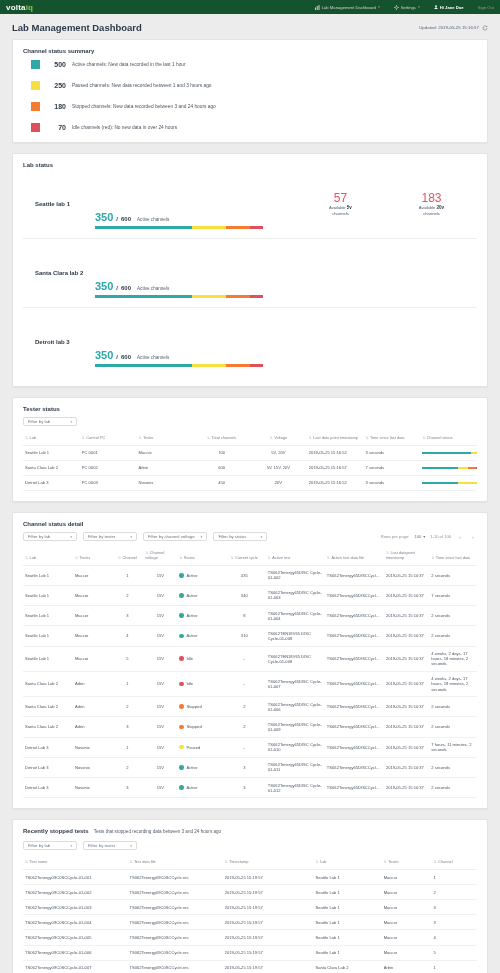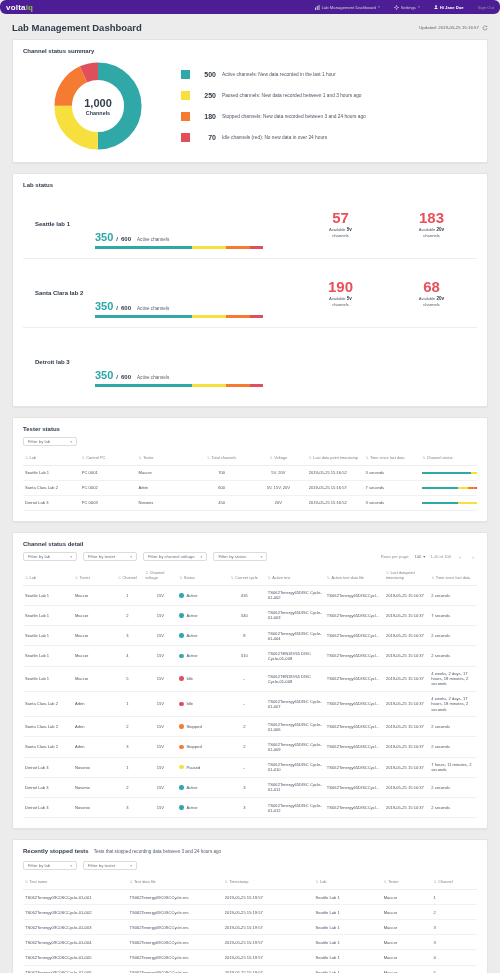--- a/index.html
+++ b/index.html
@@ -8,22 +8,22 @@
     font-family: "Liberation Sans", sans-serif;
     background: #e8e8e8;
     color: #3c4858;
     font-size: 5px;
     overflow: hidden;
   }
   .app { width: 500px; height: 973px; position: relative; background: #ececec; }
 
   
   .topnav {
-    height: 14px; background: #4c1d95; display: flex; align-items: center;
-    padding: 0 6px; color: #cfcfcf; border-radius: 6px;
+    height: 14px; background: #14532d; display: flex; align-items: center;
+    padding: 0 6px; color: #cfcfcf;
   }
   .logo { font-size: 8px; font-weight: bold; color: #ffffff; letter-spacing: .2px; }
   .logo .iq { color: #8cc63f; }
   .nav-right { margin-left: auto; display: flex; align-items: center; gap: 14px; }
   .nav-item { display: flex; align-items: center; gap: 2px; font-size: 4.2px; color: #d4d4d4; white-space: nowrap; }
   .nav-item .caret { font-size: 3.6px; color: #9a9a9a; }
   .ico { display: inline-block; line-height: 1; }
   .ico svg { display: block; }
   .nav-user { font-size: 4.2px; color: #ffffff; font-weight: bold; display:flex; align-items:center; gap:2px;}
   .nav-signout { font-size: 4.2px; color: #9a9a9a; }
@@ -73,21 +73,21 @@
   .lab-mid { width: 200px; margin-top: 32px; }
   .lab-metrics { display: flex; align-items: baseline; gap: 3px; }
   .lab-big { font-size: 11px; font-weight: bold; color: #2aa8a8; }
   .lab-slash { font-size: 6px; font-weight: bold; color: #2f3b4a; }
   .lab-total { font-size: 6px; font-weight: bold; color: #2f3b4a; }
   .lab-cap { font-size: 4.6px; color: #58626f; margin-left: 3px; }
   .bar { height: 3px; display: flex; margin-top: 3px; width: 168px; }
   .bar span { display: block; height: 100%; }
   .lab-right { flex: 1; display: flex; justify-content: space-around; }
   .lab-stat { text-align: center; width: 52px; }
-  .lab-stat-num { font-size: 15px; font-weight: bold; color: #e8505b; line-height: 1.05; }
+  .lab-stat-num { font-size: 12px; font-weight: normal; color: #e8505b; line-height: 1.05; }
   .lab-stat-lbl { font-size: 4.1px; color: #4b5663; line-height: 1.25; margin-top: 1px; }
   .lab-stat-lbl b { font-size: 4.6px; color: #2f3b4a; }
 
   
   .filters { display: flex; align-items: center; gap: 6px; margin: 5px 0 6px 0; }
   .select {
     border: 1px solid #dcdcdc; background: #fff; border-radius: 2px;
     height: 9px; display: flex; align-items: center; padding: 0 4px;
     font-size: 4.3px; color: #6a7380; min-width: 54px; justify-content: space-between; gap: 6px;
   }
@@ -170,34 +170,20 @@
             <path d="M10 6a4 4 0 1 1-1.3-3" fill="none" stroke="#5a6675" stroke-width="1.1"></path>
             <path d="M10.4 1.3v2.9H7.6z" fill="#5a6675"></path>
           </svg>
         </span>
     </div>
   </div>
 
   <div class="card">
     <div class="card-title">Channel status summary</div>
     <div class="donut-wrap">
-      <div class="donut-holder">
-        <div class="donut">
-          <svg width="92" height="92" viewBox="0 0 42 42">
-            <circle id="seg0" cx="21" cy="21" r="15.9" fill="none" stroke-width="8" stroke="#31a8a8" stroke-dasharray="49.95132319207771 49.95132319207771" stroke-dashoffset="0"></circle>
-            <circle id="seg1" cx="21" cy="21" r="15.9" fill="none" stroke-width="8" stroke="#f7e03d" stroke-dasharray="24.975661596038854 74.92698478811656" stroke-dashoffset="-49.95132319207771"></circle>
-            <circle id="seg2" cx="21" cy="21" r="15.9" fill="none" stroke-width="8" stroke="#f47b31" stroke-dasharray="17.982476349147973 81.92017003500744" stroke-dashoffset="-74.92698478811656"></circle>
-            <circle id="seg3" cx="21" cy="21" r="15.9" fill="none" stroke-width="8" stroke="#e0505b" stroke-dasharray="6.99318524689088 92.90946113726454" stroke-dashoffset="-92.90946113726453"></circle>
-          </svg>
-          <div class="donut-center">
-            <div class="donut-num">1,000</div>
-            <div class="donut-lbl">Channels</div>
-          </div>
-        </div>
-      </div>
       <div class="legend" id="legend">
           <div class="legend-row">
             <span class="swatch" style="background:#31a8a8"></span>
             <span class="legend-num">500</span>
             <span class="legend-txt">Active channels: New data recorded in the last 1 hour</span>
           </div>
           <div class="legend-row">
             <span class="swatch" style="background:#f7e03d"></span>
             <span class="legend-num">250</span>
             <span class="legend-txt">Paused channels: New data recorded between 1 and 3 hours ago</span>
@@ -253,30 +239,20 @@
               <span class="lab-big">350</span>
               <span class="lab-slash">/</span>
               <span class="lab-total">600</span>
               <span class="lab-cap">Active channels</span>
             </div>
             <div class="bar">
               <span style="background:#31a8a8;width:58%"></span>
               <span style="background:#f7e03d;width:20%"></span>
               <span style="background:#f47b31;width:14%"></span>
               <span style="background:#e0505b;width:8%"></span>
-            </div>
-          </div>
-          <div class="lab-right">
-            <div class="lab-stat">
-              <div class="lab-stat-num">190</div>
-              <div class="lab-stat-lbl">Available <b>5v</b><br>channels</div>
-            </div>
-            <div class="lab-stat">
-              <div class="lab-stat-num">68</div>
-              <div class="lab-stat-lbl">Available <b>20v</b><br>channels</div>
             </div>
           </div>
         </div>
         <div class="lab-row">
           <div class="lab-name">Detroit lab 3</div>
           <div class="lab-mid">
             <div class="lab-metrics">
               <span class="lab-big">350</span>
               <span class="lab-slash">/</span>
               <span class="lab-total">600</span>

